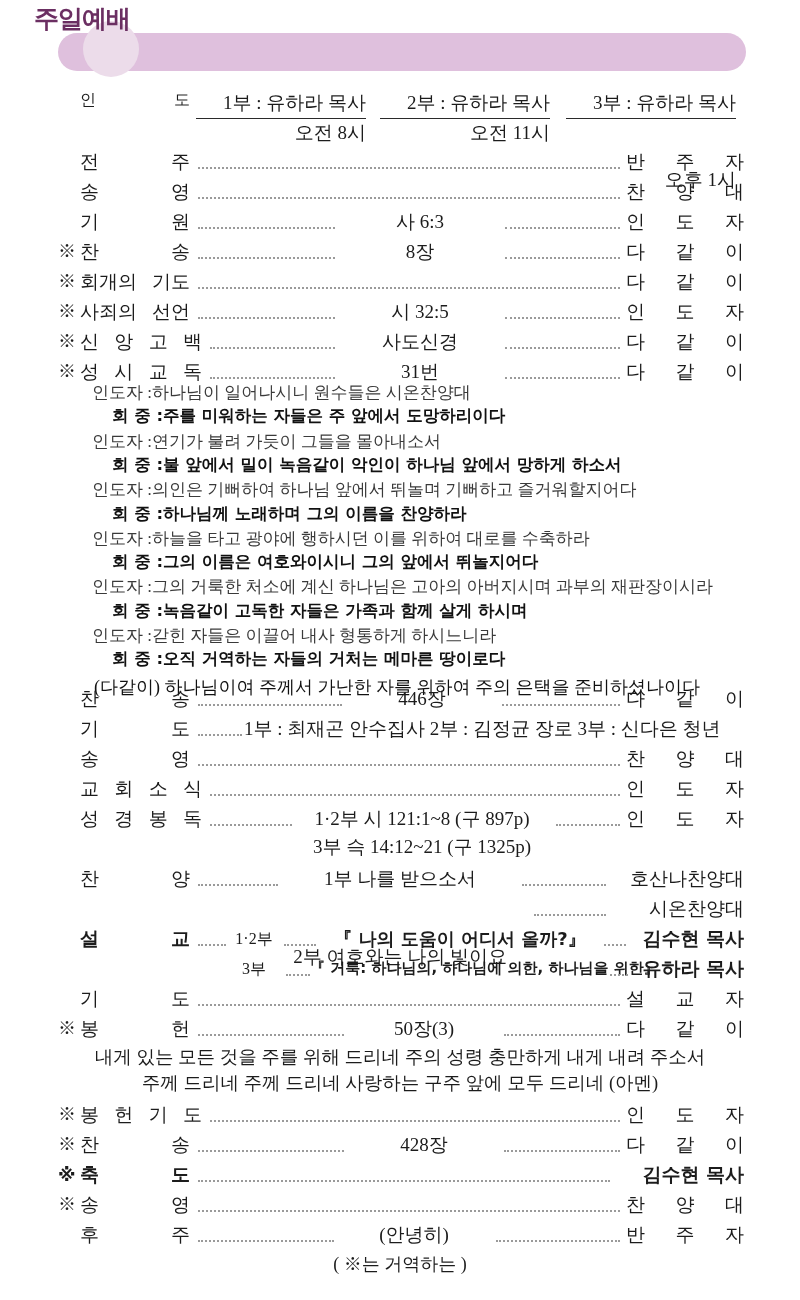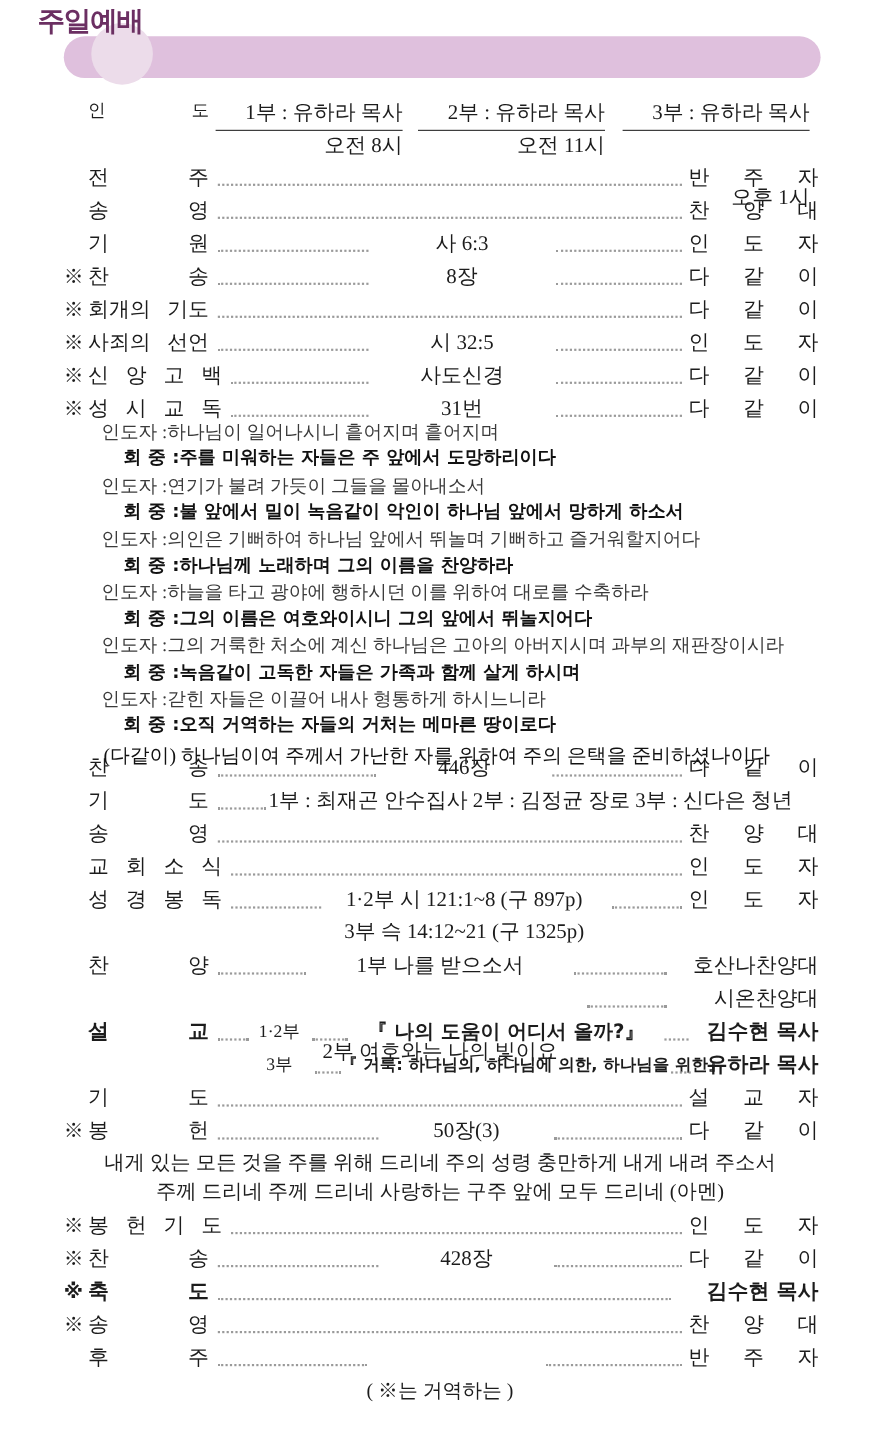--- a/index.html
+++ b/index.html
@@ -286,21 +286,21 @@
         <div class="dots" style="left: 505px; top: 20px; width: 115px;"></div>
         <div class="right-just" style="left: 626px; top: 0px; width: 118px;">
           <span>다</span>
           <span>같</span>
           <span>이</span>
         </div>
       </div>
     </div>
 
   <div id="responsive-block">
-      <div class="resp leader" style="left: 92px; top: 381px;"><span class="who">인도자 : </span><span>하나님이 일어나시니 흩어지며 흩어지며</span></div>
+      <div class="resp leader" style="left: 92px; top: 381px;"><span class="who">인도자 : </span><span>하나님이 일어나시니 원수들은 시온찬양대</span></div>
       <div class="resp cong" style="left: 112px; top: 405px;"><span class="who">회  중 : </span><span>주를 미워하는 자들은 주 앞에서 도망하리이다</span></div>
       <div class="resp leader" style="left: 92px; top: 430px;"><span class="who">인도자 : </span><span>연기가 불려 가듯이 그들을 몰아내소서</span></div>
       <div class="resp cong" style="left: 112px; top: 454px;"><span class="who">회  중 : </span><span>불 앞에서 밀이 녹음같이 악인이 하나님 앞에서 망하게 하소서</span></div>
       <div class="resp leader" style="left: 92px; top: 478px;"><span class="who">인도자 : </span><span>의인은 기뻐하여 하나님 앞에서 뛰놀며 기뻐하고 즐거워할지어다</span></div>
       <div class="resp cong" style="left: 112px; top: 503px;"><span class="who">회  중 : </span><span>하나님께 노래하며 그의 이름을 찬양하라</span></div>
       <div class="resp leader" style="left: 92px; top: 527px;"><span class="who">인도자 : </span><span>하늘을 타고 광야에 행하시던 이를 위하여 대로를 수축하라</span></div>
       <div class="resp cong" style="left: 112px; top: 551px;"><span class="who">회  중 : </span><span>그의 이름은 여호와이시니 그의 앞에서 뛰놀지어다</span></div>
       <div class="resp leader" style="left: 92px; top: 575px;"><span class="who">인도자 : </span><span>그의 거룩한 처소에 계신 하나님은 고아의 아버지시며 과부의 재판장이시라</span></div>
       <div class="resp cong" style="left: 112px; top: 600px;"><span class="who">회  중 : </span><span>녹음같이 고독한 자들은 가족과 함께 살게 하시며</span></div>
       <div class="resp leader" style="left: 92px; top: 624px;"><span class="who">인도자 : </span><span>갇힌 자들은 이끌어 내사 형통하게 하시느니라</span></div>
@@ -504,20 +504,21 @@
         <span>대</span>
     </div>
   </div>
 
   <div class="row" style="position:absolute; left:0; top:1220px;">
     <div class="label-just" style="left:80px; top:0; width:110px;">
       <span>후</span>
         <span>주</span>
     </div>
     <div class="dots" style="left:198px; top:20px; width:136px;"></div>
+    <div class="center-txt" style="left:334px; top:0; width:160px;">(안녕히)</div>
     <div class="dots" style="left:496px; top:20px; width:124px;"></div>
     <div class="right-just" style="left:626px; top:0; width:118px;">
       <span>반</span>
         <span>주</span>
         <span>자</span>
     </div>
   </div>
 
   <div class="footnote" style="top:1252px;">( ※는 거역하는 )</div>
 

